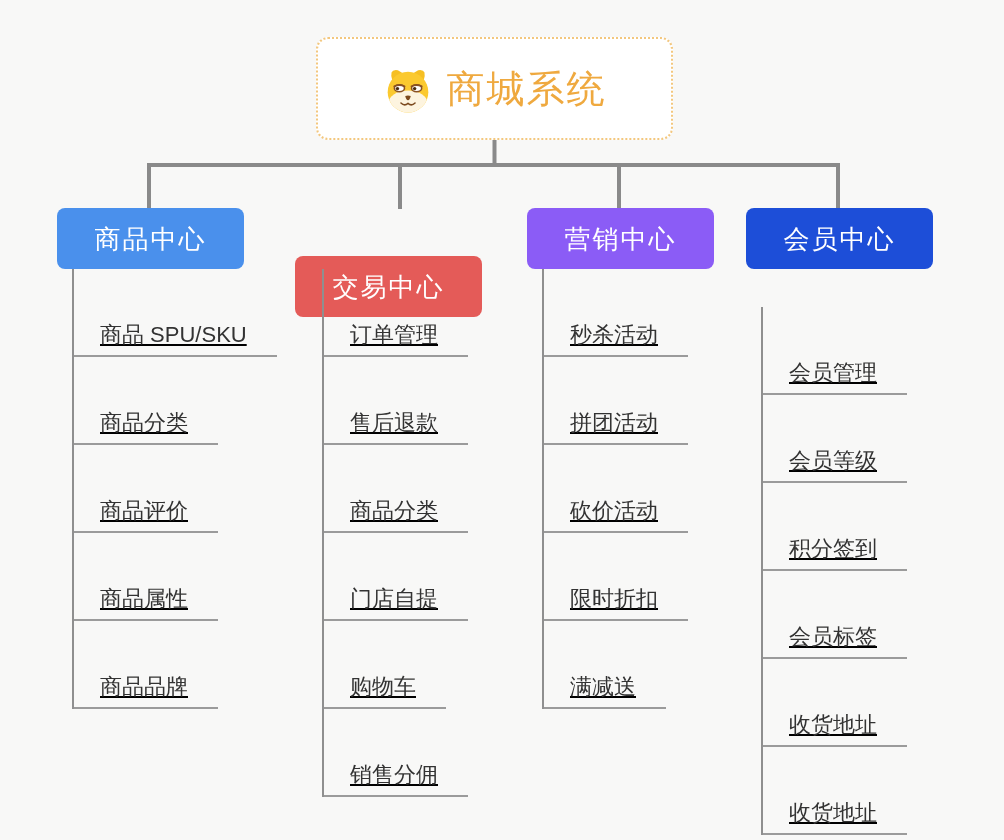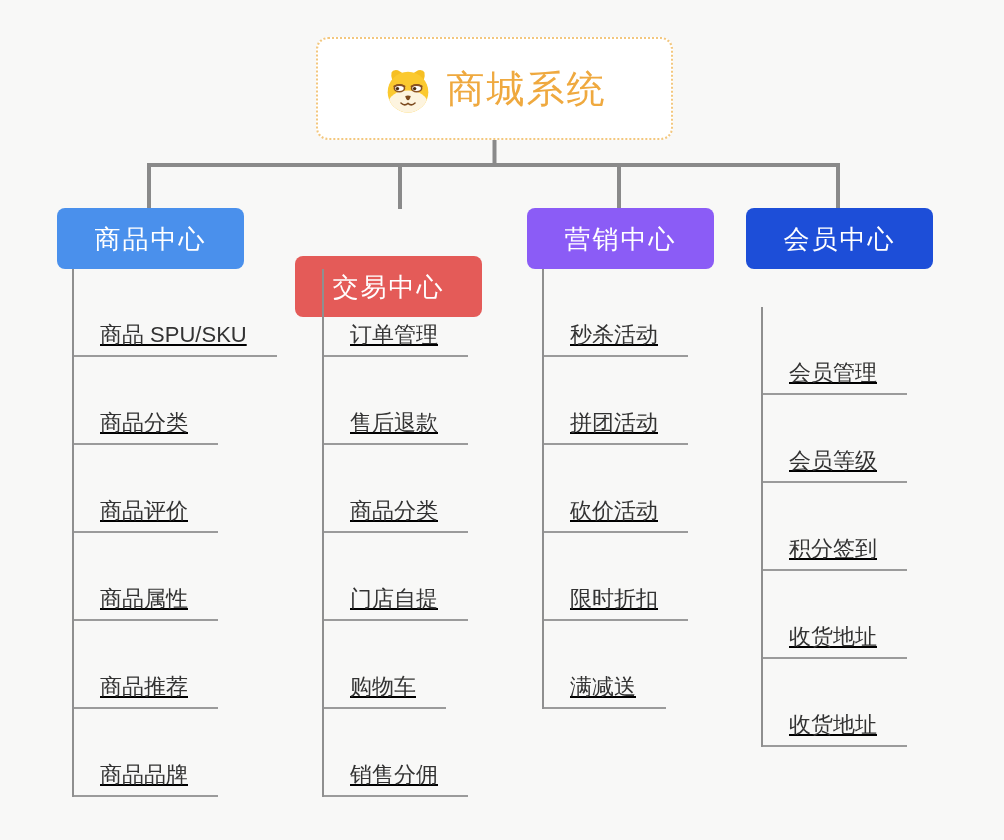--- a/index.html
+++ b/index.html
@@ -149,23 +149,20 @@
     <div class="node-item">
         <span>商品分类</span>
       </div>
     <div class="node-item">
         <span>商品评价</span>
       </div>
     <div class="node-item">
         <span>商品属性</span>
       </div>
     <div class="node-item">
-        <span>商品推荐</span>
-      </div>
-    <div class="node-item">
         <span>商品品牌</span>
       </div>
   </div>
 
   <div class="column c1">
     <div class="node-item">
         <span>订单管理</span>
       </div>
     <div class="node-item">
         <span>售后退款</span>
@@ -206,20 +203,23 @@
     <div class="node-item">
         <span>会员管理</span>
       </div>
     <div class="node-item">
         <span>会员等级</span>
       </div>
     <div class="node-item">
         <span>积分签到</span>
       </div>
     <div class="node-item">
+        <span>会员标签</span>
+      </div>
+    <div class="node-item">
         <span>收货地址</span>
       </div>
     <div class="node-item">
         <span>收货地址</span>
       </div>
   </div>
 
 </div>
 
 </body></html>

